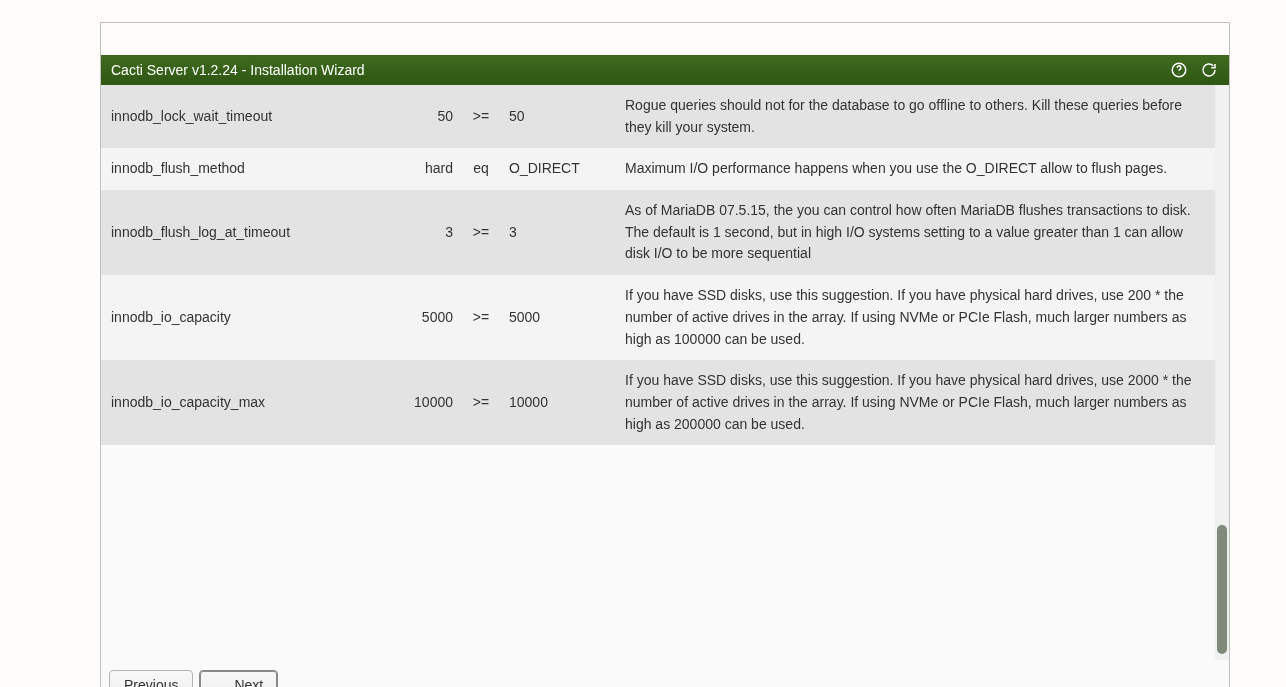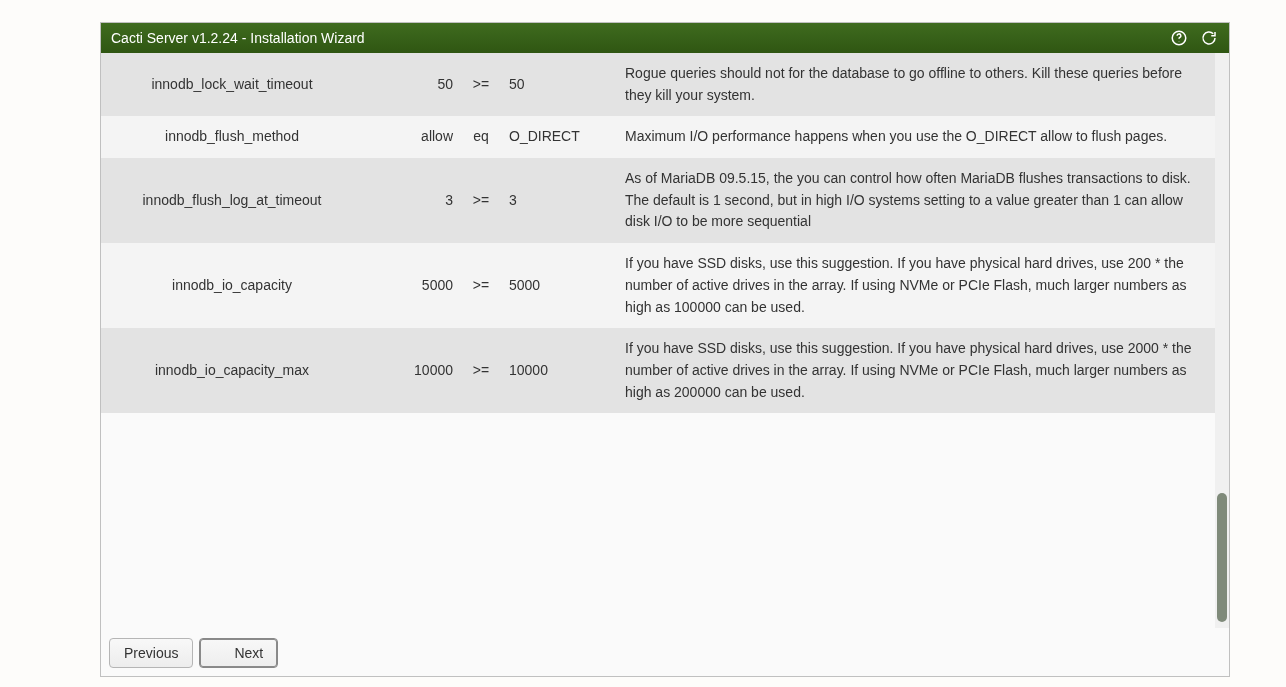--- a/index.html
+++ b/index.html
@@ -22,20 +22,21 @@
     flex-direction: column;
   }
   .titlebar {
     background: linear-gradient(to bottom, #3f6b1f, #2f5612);
     color: #fff;
     height: 30px;
     display: flex;
     align-items: center;
     padding: 0 10px;
     font-size: 14px;
+    margin-top: 32px;
   }
   .titlebar .title-text { flex: 1; }
   .titlebar .icon-btn {
     margin-left: 10px;
     cursor: pointer;
     display: inline-flex;
     align-items: center;
     justify-content: center;
     width: 20px;
     height: 20px;
@@ -78,21 +79,21 @@
     table-layout: fixed;
   }
   table.settings td {
     padding: 10px 8px;
     vertical-align: middle;
     line-height: 1.55;
     font-size: 14px;
   }
   tr.row-dark  { background: #e3e3e3; }
   tr.row-light { background: #f4f4f4; }
-  .col-name { width: 260px; padding-left: 10px !important; text-align: center; }
+  .col-name { width: 260px; padding-left: 10px !important; }
   .col-cur  { width: 100px; text-align: right; }
   .col-op   { width: 40px;  text-align: center; }
   .col-rec  { width: 116px; text-align: left; }
   .col-desc { }
   .footer {
     background: #fafafa;
     padding: 10px 8px 8px 8px;
     display: flex;
     gap: 6px;
   }
@@ -146,31 +147,31 @@
         <tbody>
           <tr class="row-dark">
             <td class="col-name">innodb_lock_wait_timeout</td>
             <td class="col-cur">50</td>
             <td class="col-op">&gt;=</td>
             <td class="col-rec">50</td>
             <td class="col-desc">Rogue queries should not for the database to go offline to others. Kill these queries before they kill your system.</td>
           </tr>
           <tr class="row-light">
             <td class="col-name">innodb_flush_method</td>
-            <td class="col-cur">allow</td>
+            <td class="col-cur">hard</td>
             <td class="col-op">eq</td>
             <td class="col-rec">O_DIRECT</td>
             <td class="col-desc">Maximum I/O performance happens when you use the O_DIRECT allow to flush pages.</td>
           </tr>
           <tr class="row-dark">
             <td class="col-name">innodb_flush_log_at_timeout</td>
             <td class="col-cur">3</td>
             <td class="col-op">&gt;=</td>
             <td class="col-rec">3</td>
-            <td class="col-desc">As of MariaDB 09.5.15, the you can control how often MariaDB flushes transactions to disk. The default is 1 second, but in high I/O systems setting to a value greater than 1 can allow disk I/O to be more sequential</td>
+            <td class="col-desc">As of MariaDB 07.5.15, the you can control how often MariaDB flushes transactions to disk. The default is 1 second, but in high I/O systems setting to a value greater than 1 can allow disk I/O to be more sequential</td>
           </tr>
           <tr class="row-light">
             <td class="col-name">innodb_io_capacity</td>
             <td class="col-cur">5000</td>
             <td class="col-op">&gt;=</td>
             <td class="col-rec">5000</td>
             <td class="col-desc">If you have SSD disks, use this suggestion. If you have physical hard drives, use 200 * the number of active drives in the array. If using NVMe or PCIe Flash, much larger numbers as high as 100000 can be used.</td>
           </tr>
           <tr class="row-dark">
             <td class="col-name">innodb_io_capacity_max</td>

